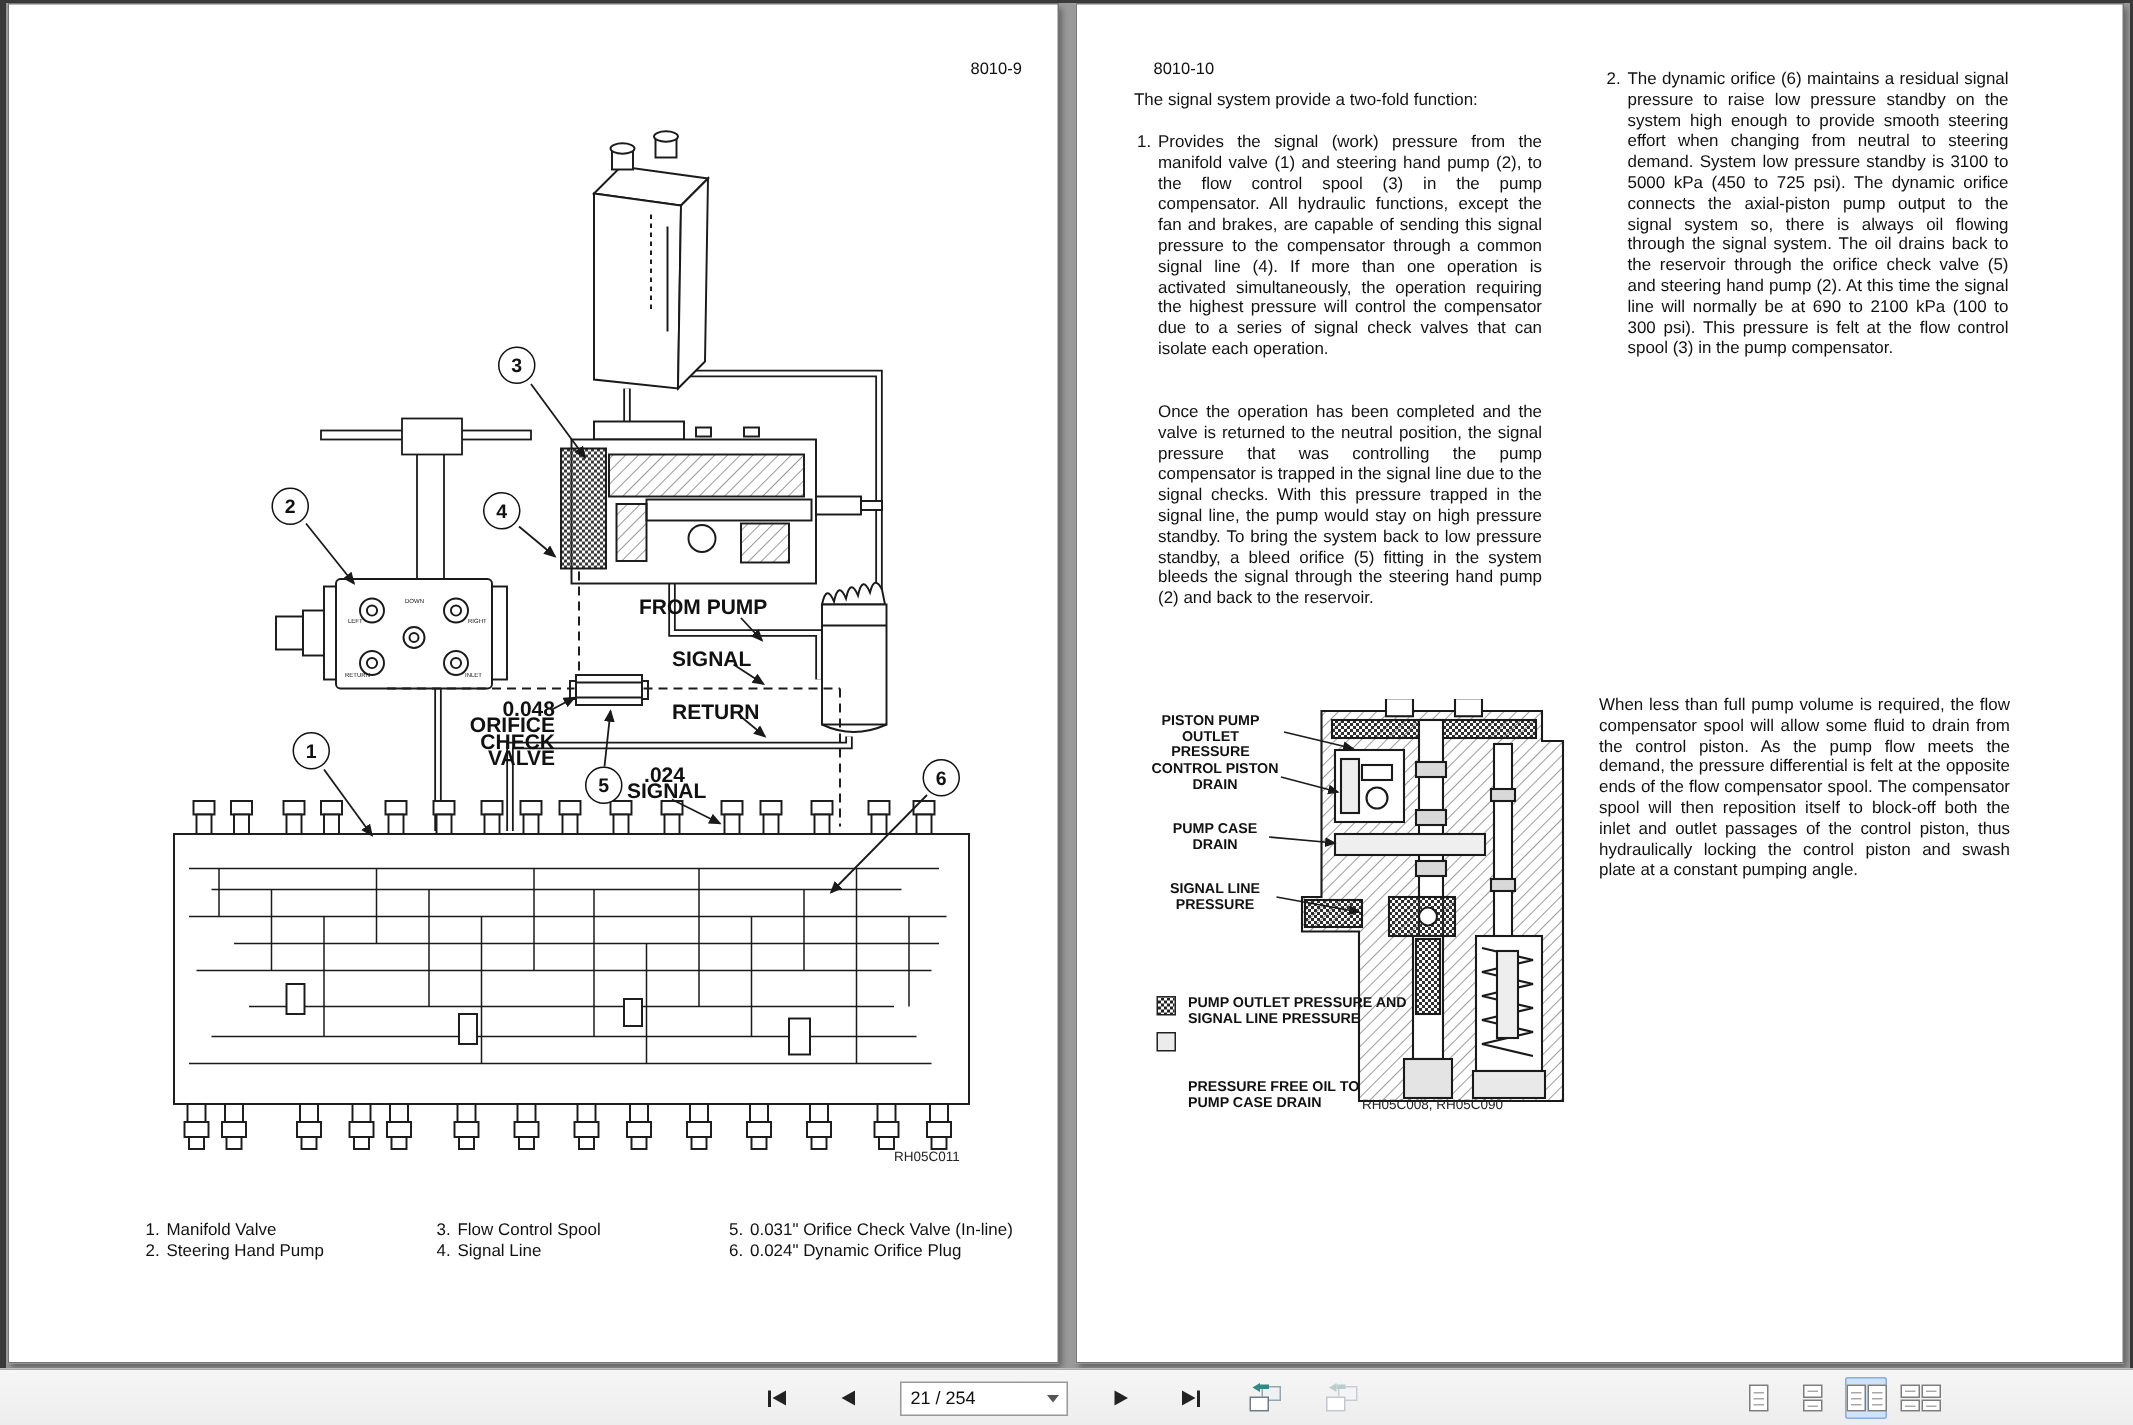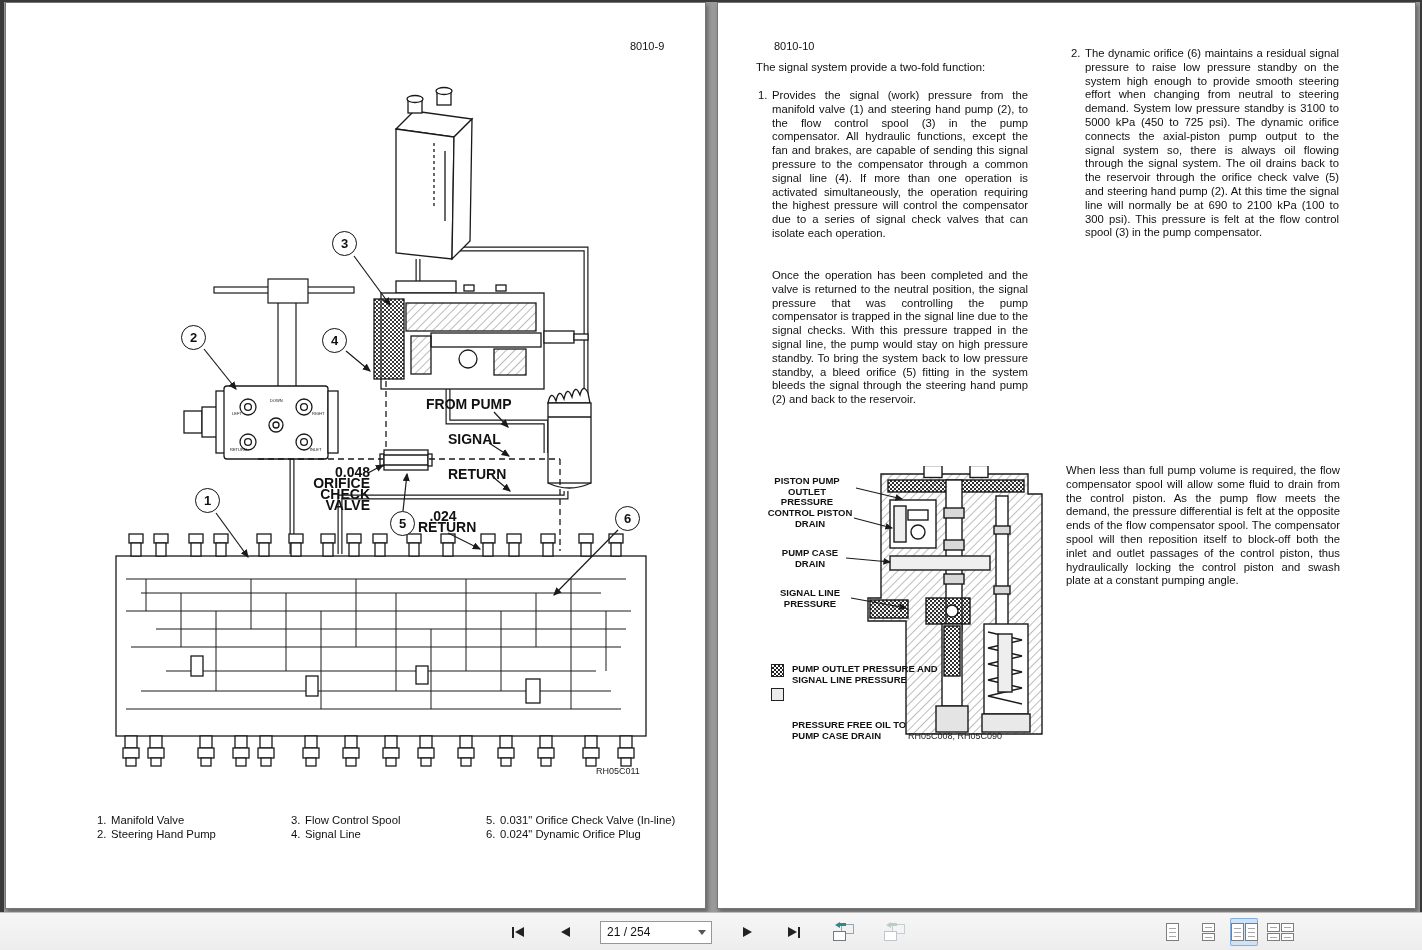--- a/index.html
+++ b/index.html
@@ -9,21 +9,21 @@
 
   
   #viewer { position:absolute; left:0; top:0; width:1422px; height:912px;
             background:#9a9a9a; border-left:4px solid #3a3a3a; border-top:2px solid #3a3a3a;
             border-right:2px solid #3a3a3a; }
   .page { position:absolute; top:0; height:907px; background:#fff;
           border:1px solid #757575; box-shadow:2px 3px 4px rgba(0,0,0,.35); }
   #left-page  { left:1px;   width:701px; }
   #right-page { left:713px; width:699px; }
 
-  .pagenum { position:absolute; font-size:11px; color:#111; }
+  .pagenum { position:absolute; font-size:11px; color:#111;margin-left:17px; }
   .h1 { position:absolute; font-weight:bold; font-size:14.5px; color:#000; text-align:center; letter-spacing:.3px; }
   .h2 { position:absolute; font-weight:bold; font-size:12px; color:#000; text-align:center; }
 
   .doc-text { position:absolute; font-size:11.3px; line-height:13.8px; color:#111; text-align:justify; }
   .num-item { display:flex; }
   .num-item .n { width:14px; flex:none; text-align:left; }
 
   
   .diagram { position:absolute; }
   .diagram svg { position:absolute; left:0; top:0; }
@@ -291,21 +291,21 @@
             <line x1="352" y1="452" x2="384" y2="468"></line>
           </g>
         </svg>
 
         <span class="dlab" style="left:330px; top:318px;">FROM PUMP</span>
         <span class="dlab" style="left:352px; top:353px;">SIGNAL</span>
         <span class="dlab" style="left:352px; top:388px;">RETURN</span>
         <span class="dlab" style="left:196px; top:386px; width:78px; text-align:right;">0.048 ORIFICE
 CHECK VALVE</span>
         <span class="dlab ctr" style="left:322px; top:430px; width:50px;">.024
-RETURN</span>
+SIGNAL</span>
         <span class="code" style="left:500px; top:685px;">RH05C011</span>
 
         <div class="callout" style="left:99px;  top:407px;">1</div>
         <div class="callout" style="left:85px;  top:244px;">2</div>
         <div class="callout" style="left:236px; top:150px;">3</div>
         <div class="callout" style="left:226px; top:247px;">4</div>
         <div class="callout" style="left:294px; top:430px;">5</div>
         <div class="callout" style="left:519px; top:425px;">6</div>
       </div>
 
@@ -337,21 +337,21 @@
             </div>
           <div class="num-item">
               <span class="n">6.</span>
               <span>0.024" Dynamic Orifice Plug</span>
             </div>
         </div>
       </div>
     </div>
 
     <div class="page" id="right-page">
-      <div class="pagenum" style="left:56px; top:37px;">8010-10</div>
+      <div class="pagenum" style="left:34px; top:37px;">8010-10</div>
 
       <div class="doc-text" style="left:38px; top:58px; width:272px; text-align:left;">The signal system provide a two-fold function:</div>
 
       <div class="doc-text num-item" style="left:40px; top:86px; width:270px;">
         <span class="n">1.</span>
         <span>Provides the signal (work) pressure from the manifold valve (1) and steering hand pump (2), to the flow control spool (3) in the pump compensator. All hydraulic functions, except the fan and brakes, are capable of sending this signal pressure to the compensator through a common signal line (4). If more than one operation is activated simultaneously, the operation requiring the highest pressure will control the compensator due to a series of signal check valves that can isolate each operation.</span>
       </div>
 
       <div class="doc-text" style="left:54px; top:266px; width:256px;">Once the operation has been completed and the valve is returned to the neutral position, the signal pressure that was controlling the pump compensator is trapped in the signal line due to the signal checks. With this pressure trapped in the signal line, the pump would stay on high pressure standby. To bring the system back to low pressure standby, a bleed orifice (5) fitting in the system bleeds the signal through the steering hand pump (2) and back to the reservoir.</div>
 

